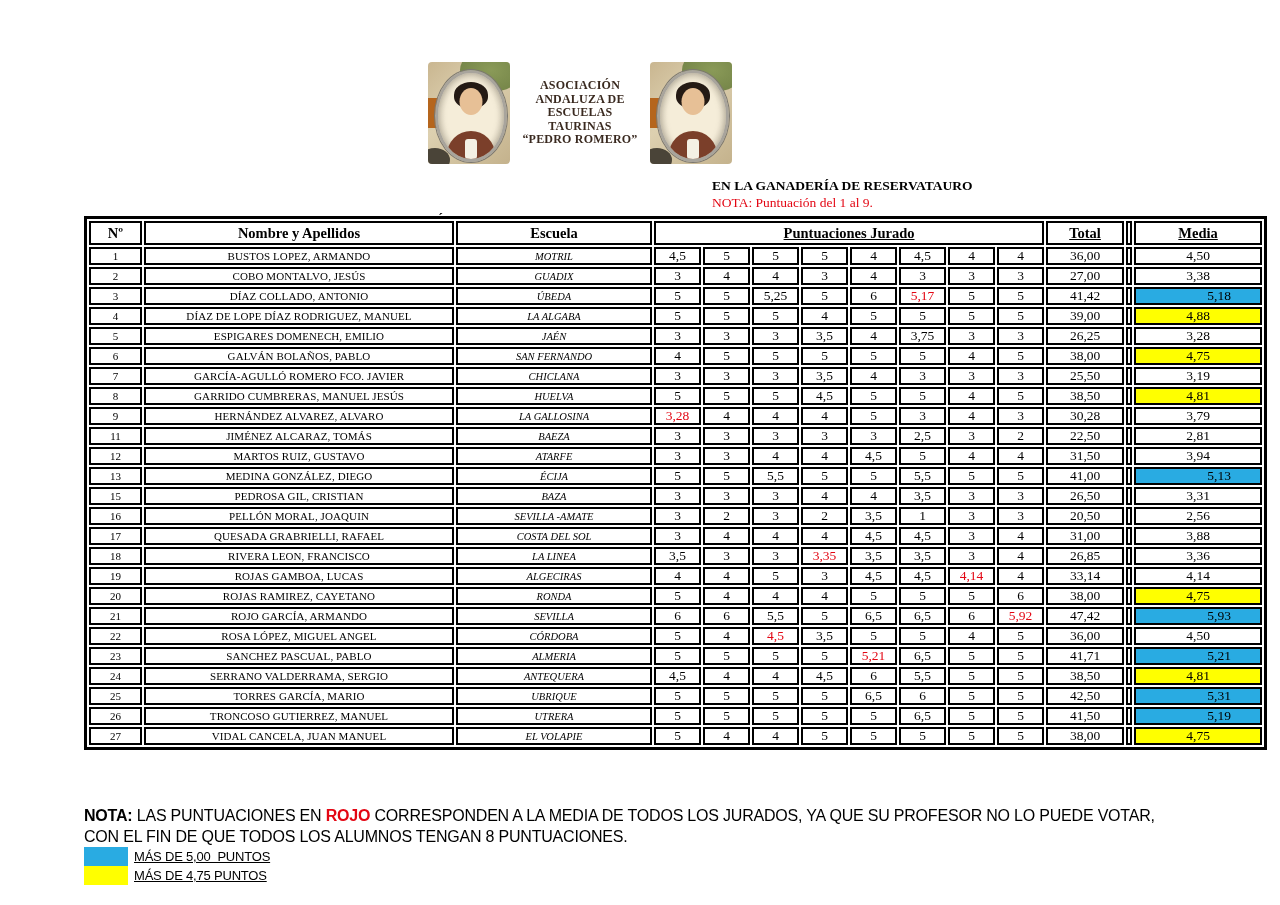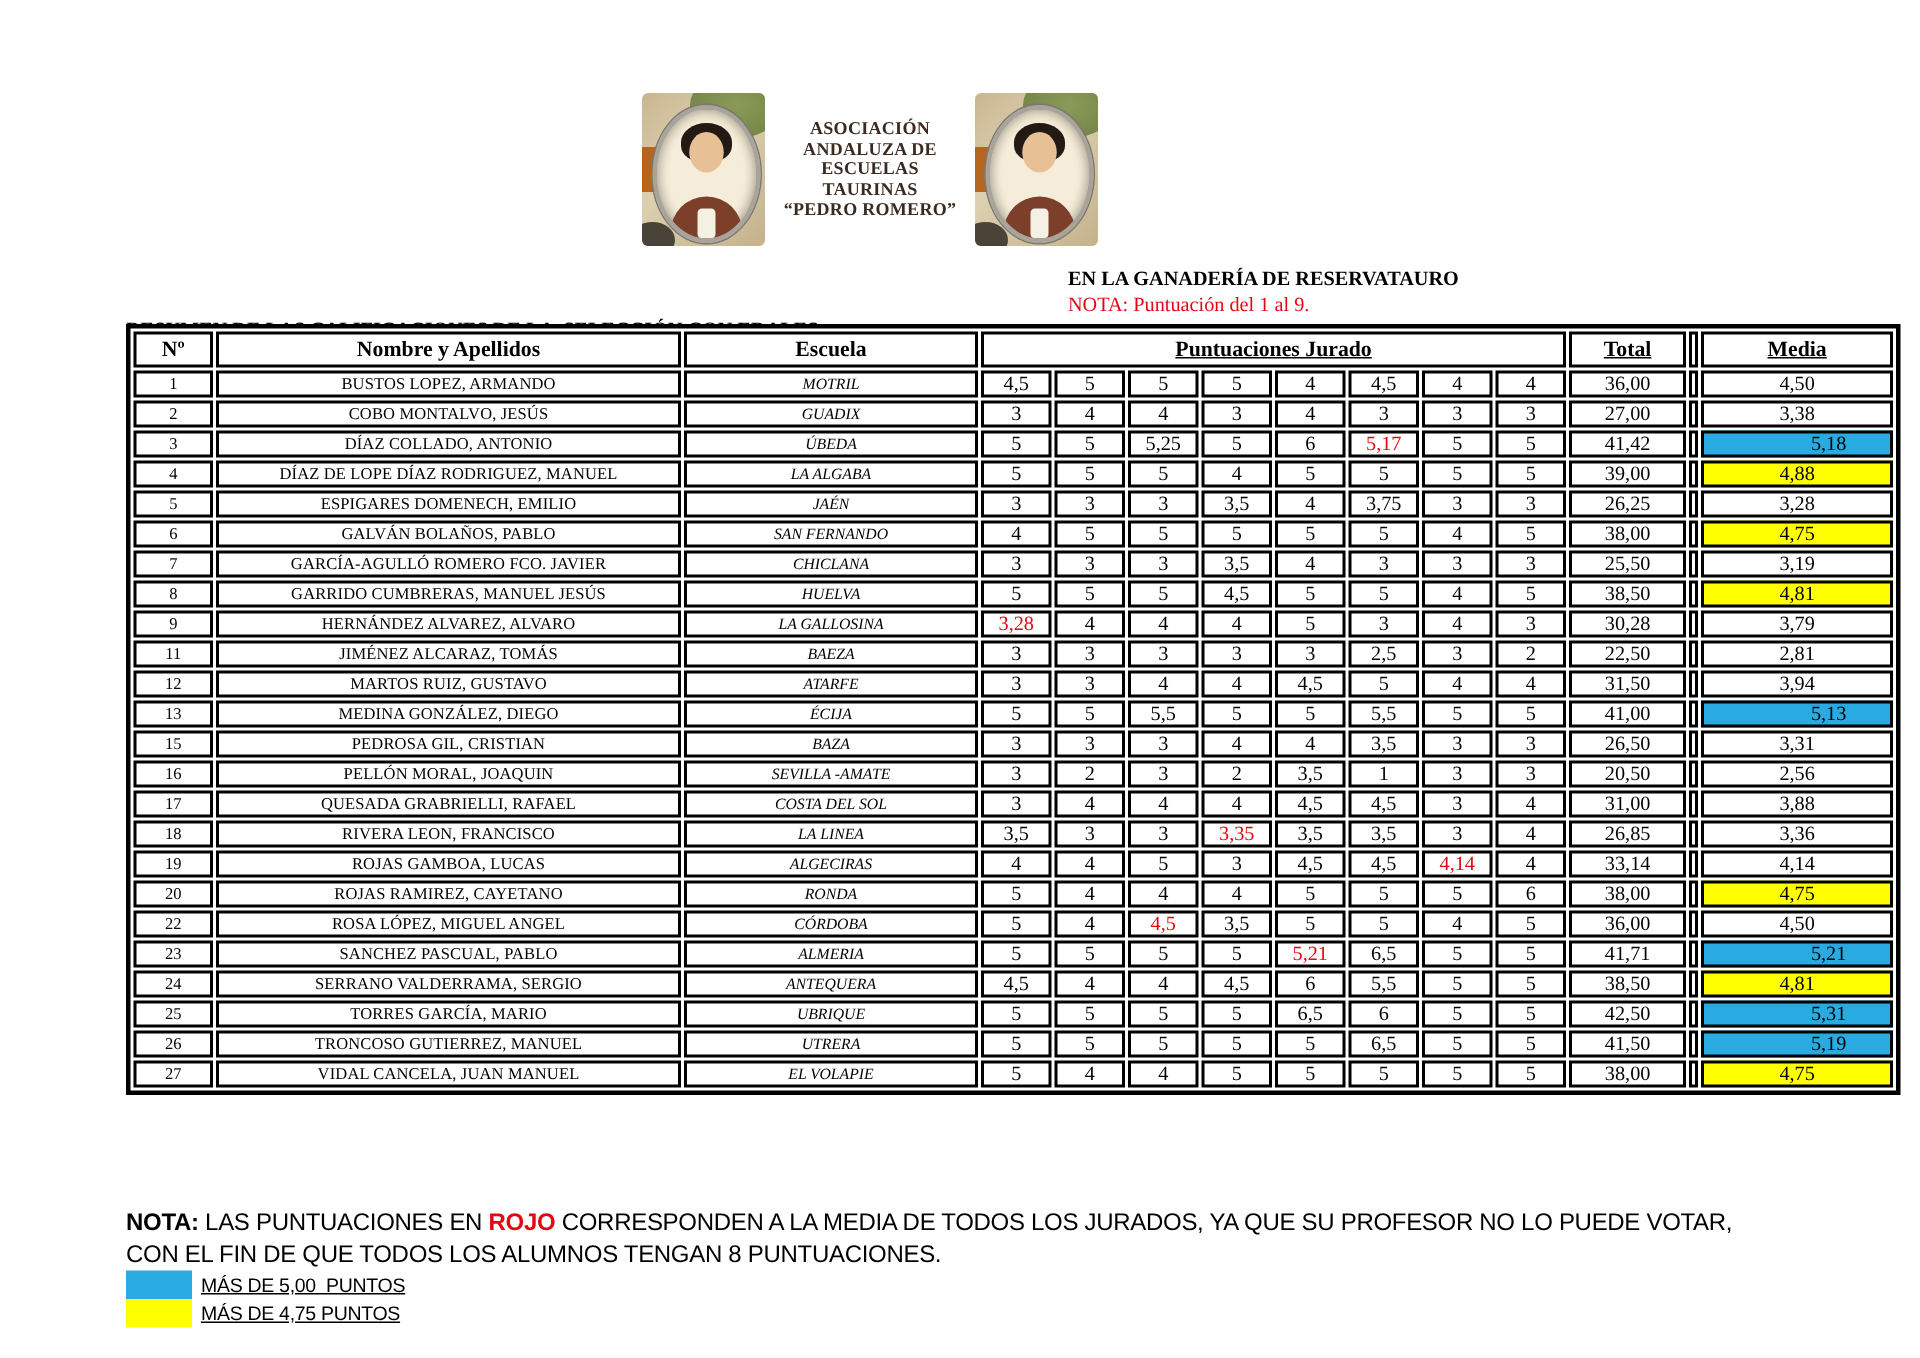--- a/index.html
+++ b/index.html
@@ -423,20 +423,36 @@
           <td class="score">4</td>
           <td class="score">5</td>
           <td class="score">5</td>
           <td class="score">5</td>
           <td class="score">6</td>
           <td class="total">38,00</td>
           <td class="spacer"></td>
           <td class="media hl-yellow">4,75</td>
         </tr>
         <tr>
+          <td class="num">21</td>
+          <td class="name">ROJO GARCÍA, ARMANDO</td>
+          <td class="school">SEVILLA</td>
+          <td class="score">6</td>
+          <td class="score">6</td>
+          <td class="score">5,5</td>
+          <td class="score">5</td>
+          <td class="score">6,5</td>
+          <td class="score">6,5</td>
+          <td class="score">6</td>
+          <td class="score red-val">5,92</td>
+          <td class="total">47,42</td>
+          <td class="spacer"></td>
+          <td class="media hl-blue">5,93</td>
+        </tr>
+        <tr>
           <td class="num">22</td>
           <td class="name">ROSA LÓPEZ, MIGUEL ANGEL</td>
           <td class="school">CÓRDOBA</td>
           <td class="score">5</td>
           <td class="score">4</td>
           <td class="score red-val">4,5</td>
           <td class="score">3,5</td>
           <td class="score">5</td>
           <td class="score">5</td>
           <td class="score">4</td>

